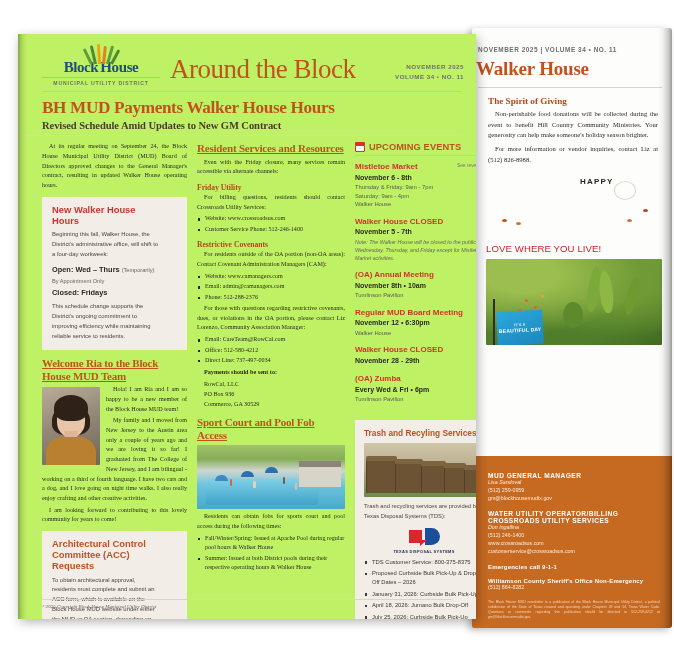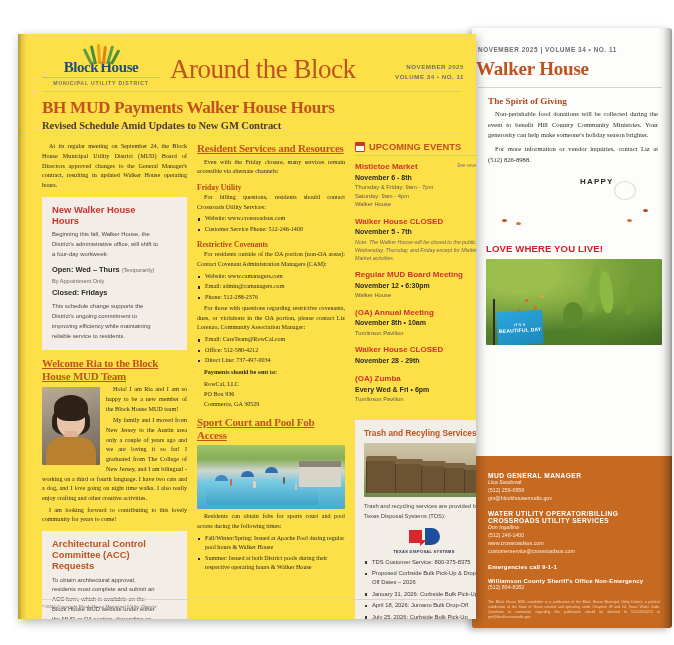--- a/index.html
+++ b/index.html
@@ -50,21 +50,21 @@
   }
   .th-pumpkin {
     position:absolute; right:26px; top:6px; width:22px; height:19px;
     border:1.6px solid #e4d9c8; border-radius:50%;
   }
   .th-leaf { position:absolute; width:5px; height:3px; border-radius:50%; background:#d1703a; }
 
   
   .lovebox { margin:14px 10px 0 14px; }
   .love-h {
-    font-family:"Liberation Sans", sans-serif; font-size:9.6px; font-weight:bold;
+    font-family:"Liberation Sans", sans-serif; font-size:9.6px; font-weight:normal;
     color:#d21f26; letter-spacing:.1px; margin-bottom:5px;
   }
   .garden {
     height:86px; width:100%; border-radius:1px; position:relative; overflow:hidden;
     background:
       radial-gradient(ellipse at 20% 18%, #9cbe4e 0 18%, transparent 60%),
       radial-gradient(ellipse at 72% 28%, #6f9a35 0 22%, transparent 62%),
       radial-gradient(ellipse at 45% 70%, #4f7d2a 0 30%, transparent 70%),
       linear-gradient(170deg,#89ae49 0%,#5f8c30 45%,#426c22 100%);
   }
@@ -105,21 +105,21 @@
   
   .curl {
     position:absolute; right:0; top:0; width:14px; height:600px;
     background:linear-gradient(90deg, rgba(0,0,0,0) 0%, rgba(0,0,0,.05) 35%, rgba(0,0,0,.22) 78%, rgba(0,0,0,.40) 100%);
     pointer-events:none;
   }
 
   
   .frontpage {
     position:absolute; left:18px; top:34px; width:458px; height:585px;
-    background:#fde047;
+    background:#bef264;
     box-shadow:2px 3px 10px rgba(0,0,0,.30);
     overflow:hidden;
   }
   .fp-spine {
     position:absolute; left:0; top:0; width:9px; height:585px;
     background:linear-gradient(90deg, rgba(0,0,0,.30) 0%, rgba(0,0,0,.10) 45%, rgba(0,0,0,0) 100%);
     z-index:6; pointer-events:none;
   }
 
   
@@ -548,29 +548,29 @@
 Walker House</div>
         </div>
 
         <div class="ev">
           <div class="ev-name">Walker House CLOSED</div>
           <div class="ev-date">November 5 - 7th</div>
           <div class="ev-note">Note: The Walker House will be closed to the public on Wednesday, Thursday, and Friday except for Mistletoe Market activities.</div>
         </div>
 
         <div class="ev">
+          <div class="ev-name">(OA) Annual Meeting</div>
+          <div class="ev-date">November 8th • 10am</div>
+          <div class="ev-meta">Tumlinson Pavilion</div>
+        </div>
+
+        <div class="ev">
           <div class="ev-name">Regular MUD Board Meeting</div>
           <div class="ev-date">November 12 • 6:30pm</div>
           <div class="ev-meta">Walker House</div>
-        </div>
-
-        <div class="ev">
-          <div class="ev-name">(OA) Annual Meeting</div>
-          <div class="ev-date">November 8th • 10am</div>
-          <div class="ev-meta">Tumlinson Pavilion</div>
         </div>
 
         <div class="ev">
           <div class="ev-name">Walker House CLOSED</div>
           <div class="ev-date">November 28 - 29th</div>
         </div>
 
         <div class="ev">
           <div class="ev-name">(OA) Zumba</div>
           <div class="ev-date">Every Wed &amp; Fri • 6pm</div>

